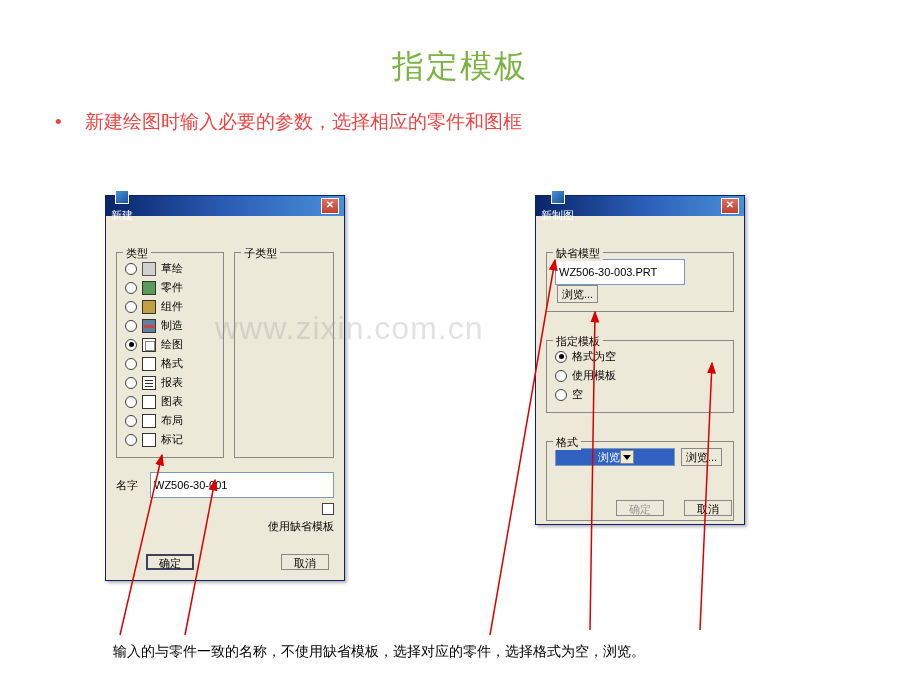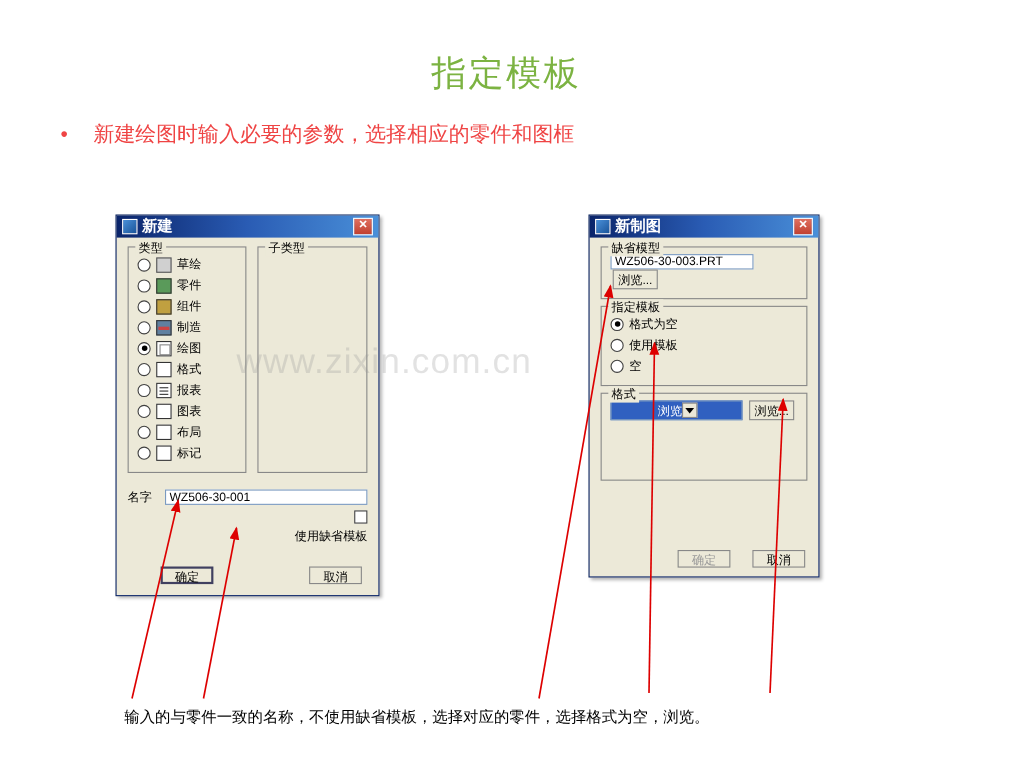--- a/index.html
+++ b/index.html
@@ -9,27 +9,27 @@
     
     .bullet { font-size: 19px; color: #ef4444; margin: 20px 0 0 55px; }
     .bullet-dot { display: inline-block; width: 30px; }
     
     .dialog { position: absolute; background: #ece9d8; border: 1px solid #0a246a; box-shadow: 2px 2px 3px rgba(0,0,0,0.3); font-size: 11px; }
     
     .dialog1 { left: 105px; top: 195px; width: 240px; }
     .dialog2 { left: 535px; top: 195px; width: 210px; height: 330px; }
     
     .titlebar { background: linear-gradient(to right, #0a246a, #2a5cb4, #4a90d9); color: #fff; padding: 3px 5px; display: flex; justify-content: space-between; align-items: center; height: 20px; }
-    .titlebar-title { display: flex; align-items: center; gap: 4px; font-weight: bold; font-size: 14px; }
+    .titlebar-title { display: flex; align-items: center; gap: 4px; font-weight: normal; font-size: 11px; flex-direction: column; }
     .titlebar-icon { width: 14px; height: 14px; background: linear-gradient(135deg, #4a90d9, #1a5499); border: 1px solid #fff; display: inline-block; }
     .close-btn { width: 18px; height: 16px; background: linear-gradient(to bottom, #e07060, #c04030); border: 1px solid #fff; color: #fff; font-size: 10px; line-height: 12px; text-align: center; font-weight: bold; cursor: pointer; }
     
     .dialog-body { padding: 8px 10px; }
     
-    .fieldset { border: 1px solid #888; padding: 6px 8px 8px 8px; margin-bottom: 6px; position: relative; }
+    .fieldset { border: 1px solid #888; padding: 6px 8px 8px 8px; margin-bottom: 6px; position: relative; margin-top: 28px; }
     .legend { position: absolute; top: -7px; left: 6px; background: #ece9d8; padding: 0 3px; font-size: 11px; }
     
     .columns { display: flex; gap: 10px; }
     .col-left { width: 52%; }
     .col-right { width: 48%; }
     
     .radio-row { display: flex; align-items: center; padding: 2px 0; gap: 5px; }
     .radio { width: 12px; height: 12px; border-radius: 50%; border: 1px solid #404040; background: #fff; display: inline-block; position: relative; flex-shrink: 0; }
     .radio.checked::after { content: ''; position: absolute; width: 5px; height: 5px; background: #000; border-radius: 50%; top: 2.5px; left: 2.5px; }
     
@@ -42,21 +42,21 @@
     .ic-draw { background: #fff; border: 1px solid #333; position: relative; }
     .ic-draw::after { content: ''; position: absolute; left: 2px; top: 2px; width: 8px; height: 8px; border: 1px solid #888; }
     .ic-fmt { background: #fff; border: 1px solid #333; }
     .ic-rpt { background: #fff; border: 1px solid #333; position: relative; }
     .ic-rpt::before { content: ''; position: absolute; left:2px; top:3px; width:8px; height:1px; background:#333; box-shadow: 0 3px 0 #333, 0 6px 0 #333; }
     .ic-diag { background: #fff; border: 1px solid #333; }
     .ic-layout { background: #fff; border: 1px solid #333; }
     .ic-mark { background: #fff; border: 1px solid #333; }
     
     .name-row { display: flex; align-items: center; gap: 12px; margin: 8px 0 5px 0; }
-    .text-input { background: #fff; border: 1px solid #7a9ac0; padding: 1px 3px; font-size: 11px; height: 14px; }
+    .text-input { background: #fff; border: 1px solid #7a9ac0; padding: 1px 3px; font-size: 11px; height: 26px; }
     .name-input { flex: 1; }
     
     .chk-row { display: flex; align-items: flex-end; gap: 4px; margin: 3px 0 10px 0; flex-direction: column; }
     .chk { width: 12px; height: 12px; border: 1px solid #404040; background: #fff; display: inline-block; }
     
     .btn-row { display: flex; justify-content: space-between; padding: 2px 15px 10px 40px; }
     .btn { border: 1px solid #888; background: #ece9d8; padding: 1px 12px; font-size: 11px; height: 16px; cursor: pointer; }
     .btn-hl { border: 2px solid #404060; padding: 0 11px; }
     .btn.disabled { color: #999; }
     

